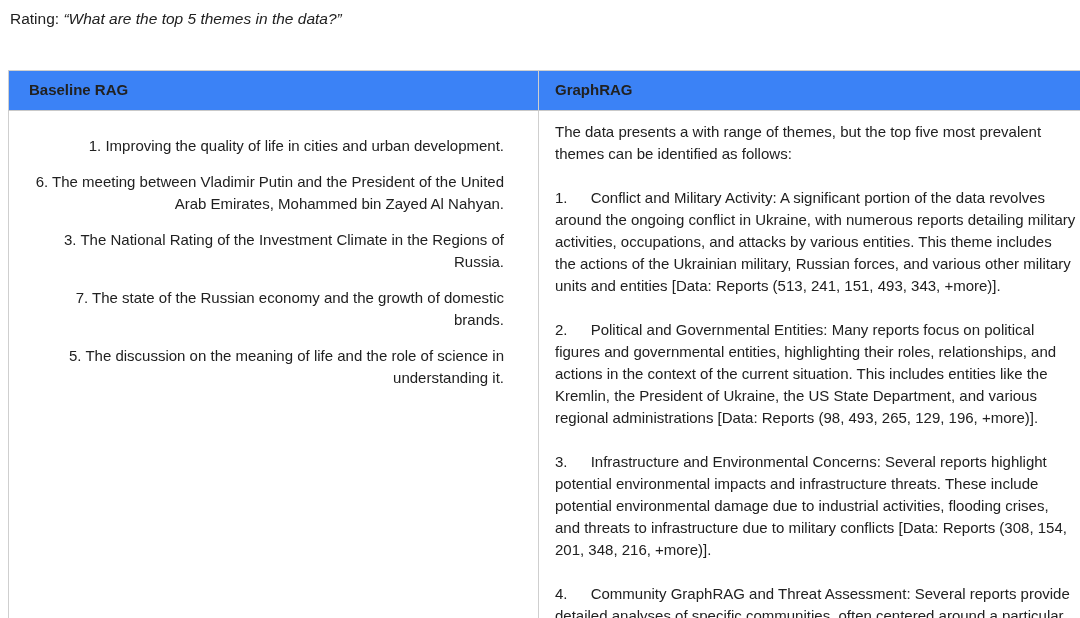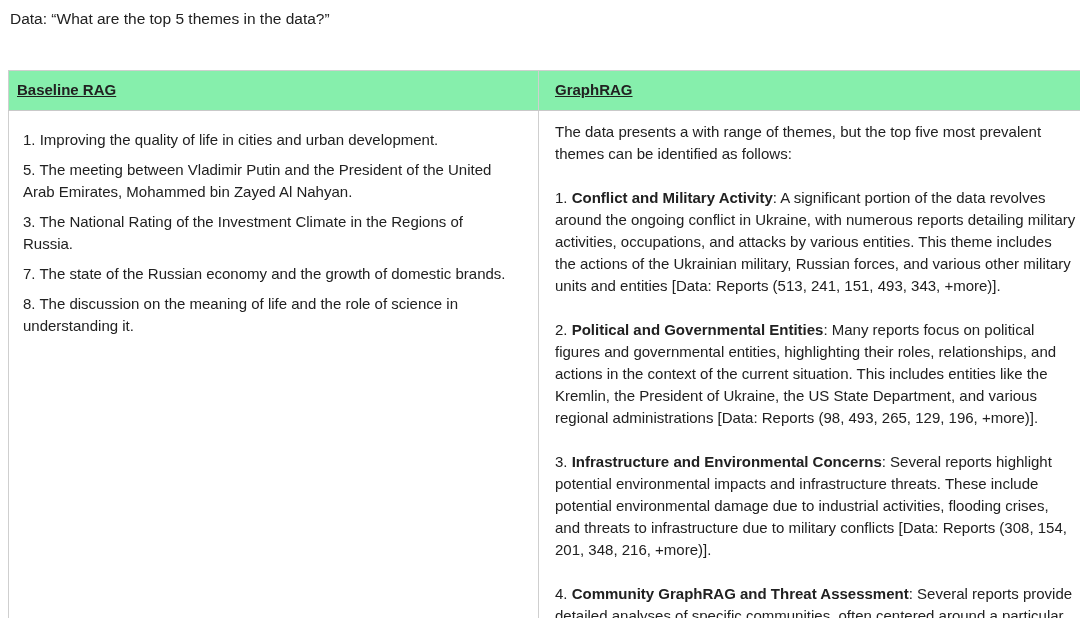--- a/index.html
+++ b/index.html
@@ -13,82 +13,81 @@
     color: #212121;
   }
   .query-line {
     position: absolute;
     top: 9px;
     left: 10px;
     font-size: 15.5px;
     line-height: 20px;
     white-space: nowrap;
   }
-  .query-quoted { }
+  .query-quoted { font-style: italic; }
 
   .cmp-table {
     position: absolute;
     top: 70px;
     left: 8px;
     width: 1090px;
     border-collapse: collapse;
     table-layout: fixed;
     font-size: 15px;
     line-height: 22px;
     color: #212121;
   }
   .cmp-table, .cmp-table th, .cmp-table td { border: 1px solid #cfcfcf; }
   .cmp-table th {
     text-align: left;
     font-weight: bold;
     font-size: 15px;
-    padding: 8px 8px 9px 8px;
+    padding: 8px 8px 9px 20px;
     border-bottom: 1px solid #c9c9c9;
-    background: #86efac;
-    text-decoration: underline;
+    background: #3b82f6;
   }
   .cmp-table td {
     vertical-align: top;
     padding: 10px 20px 20px 6px;
   }
   .cmp-table th.col-graphrag, .cmp-table td.cell-graphrag {
     padding-left: 16px;
   }
   .cmp-table td.cell-graphrag { padding-right: 22px; }
-  .b-item { margin: 8px; }
+  .b-item { margin: 14px; text-align: right; }
   .g-para { margin: 0 0 22px 0; }
   .g-para:last-child { margin-bottom: 0; }
-  .g-title { font-weight: bold; }
+  .g-title { font-weight: normal; margin-left: 19px; }
 </style>
 </head>
 <body>
 
 <div class="query-line">
-  <span>Data: </span><span class="query-quoted">“What are the top 5 themes in the data?”</span>
+  <span>Rating: </span><span class="query-quoted">“What are the top 5 themes in the data?”</span>
 </div>
 
 <table class="cmp-table">
   <colgroup>
     <col style="width:530px">
     <col style="width:560px">
   </colgroup>
   <thead>
     <tr>
       <th class="col-baseline">Baseline RAG</th>
       <th class="col-graphrag">GraphRAG</th>
     </tr>
   </thead>
   <tbody>
     <tr>
       <td class="cell-baseline">
         <div class="b-item">1. Improving the quality of life in cities and urban development.</div>
-        <div class="b-item">5. The meeting between Vladimir Putin and the President of the United Arab Emirates, Mohammed bin Zayed Al Nahyan.</div>
+        <div class="b-item">6. The meeting between Vladimir Putin and the President of the United Arab Emirates, Mohammed bin Zayed Al Nahyan.</div>
         <div class="b-item">3. The National Rating of the Investment Climate in the Regions of Russia.</div>
         <div class="b-item">7. The state of the Russian economy and the growth of domestic brands.</div>
-        <div class="b-item">8. The discussion on the meaning of life and the role of science in understanding it.</div>
+        <div class="b-item">5. The discussion on the meaning of life and the role of science in understanding it.</div>
       </td>
       <td class="cell-graphrag">
         <p class="g-para">The data presents a with range of themes, but the top five most prevalent themes can be identified as follows:</p>
         <p class="g-para"><span>1. </span><span class="g-title">Conflict and Military Activity</span><span>: A significant portion of the data revolves around the ongoing conflict in Ukraine, with numerous reports detailing military activities, occupations, and attacks by various entities. This theme includes the actions of the Ukrainian military, Russian forces, and various other military units and entities [Data: Reports (513, 241, 151, 493, 343, +more)].</span></p>
         <p class="g-para"><span>2. </span><span class="g-title">Political and Governmental Entities</span><span>: Many reports focus on political figures and governmental entities, highlighting their roles, relationships, and actions in the context of the current situation. This includes entities like the Kremlin, the President of Ukraine, the US State Department, and various regional administrations [Data: Reports (98, 493, 265, 129, 196, +more)].</span></p>
         <p class="g-para"><span>3. </span><span class="g-title">Infrastructure and Environmental Concerns</span><span>: Several reports highlight potential environmental impacts and infrastructure threats. These include potential environmental damage due to industrial activities, flooding crises, and threats to infrastructure due to military conflicts [Data: Reports (308, 154, 201, 348, 216, +more)].</span></p>
         <p class="g-para"><span>4. </span><span class="g-title">Community GraphRAG and Threat Assessment</span><span>: Several reports provide detailed analyses of specific communities, often centered around a particular</span></p>
       </td>
     </tr>
   </tbody>

